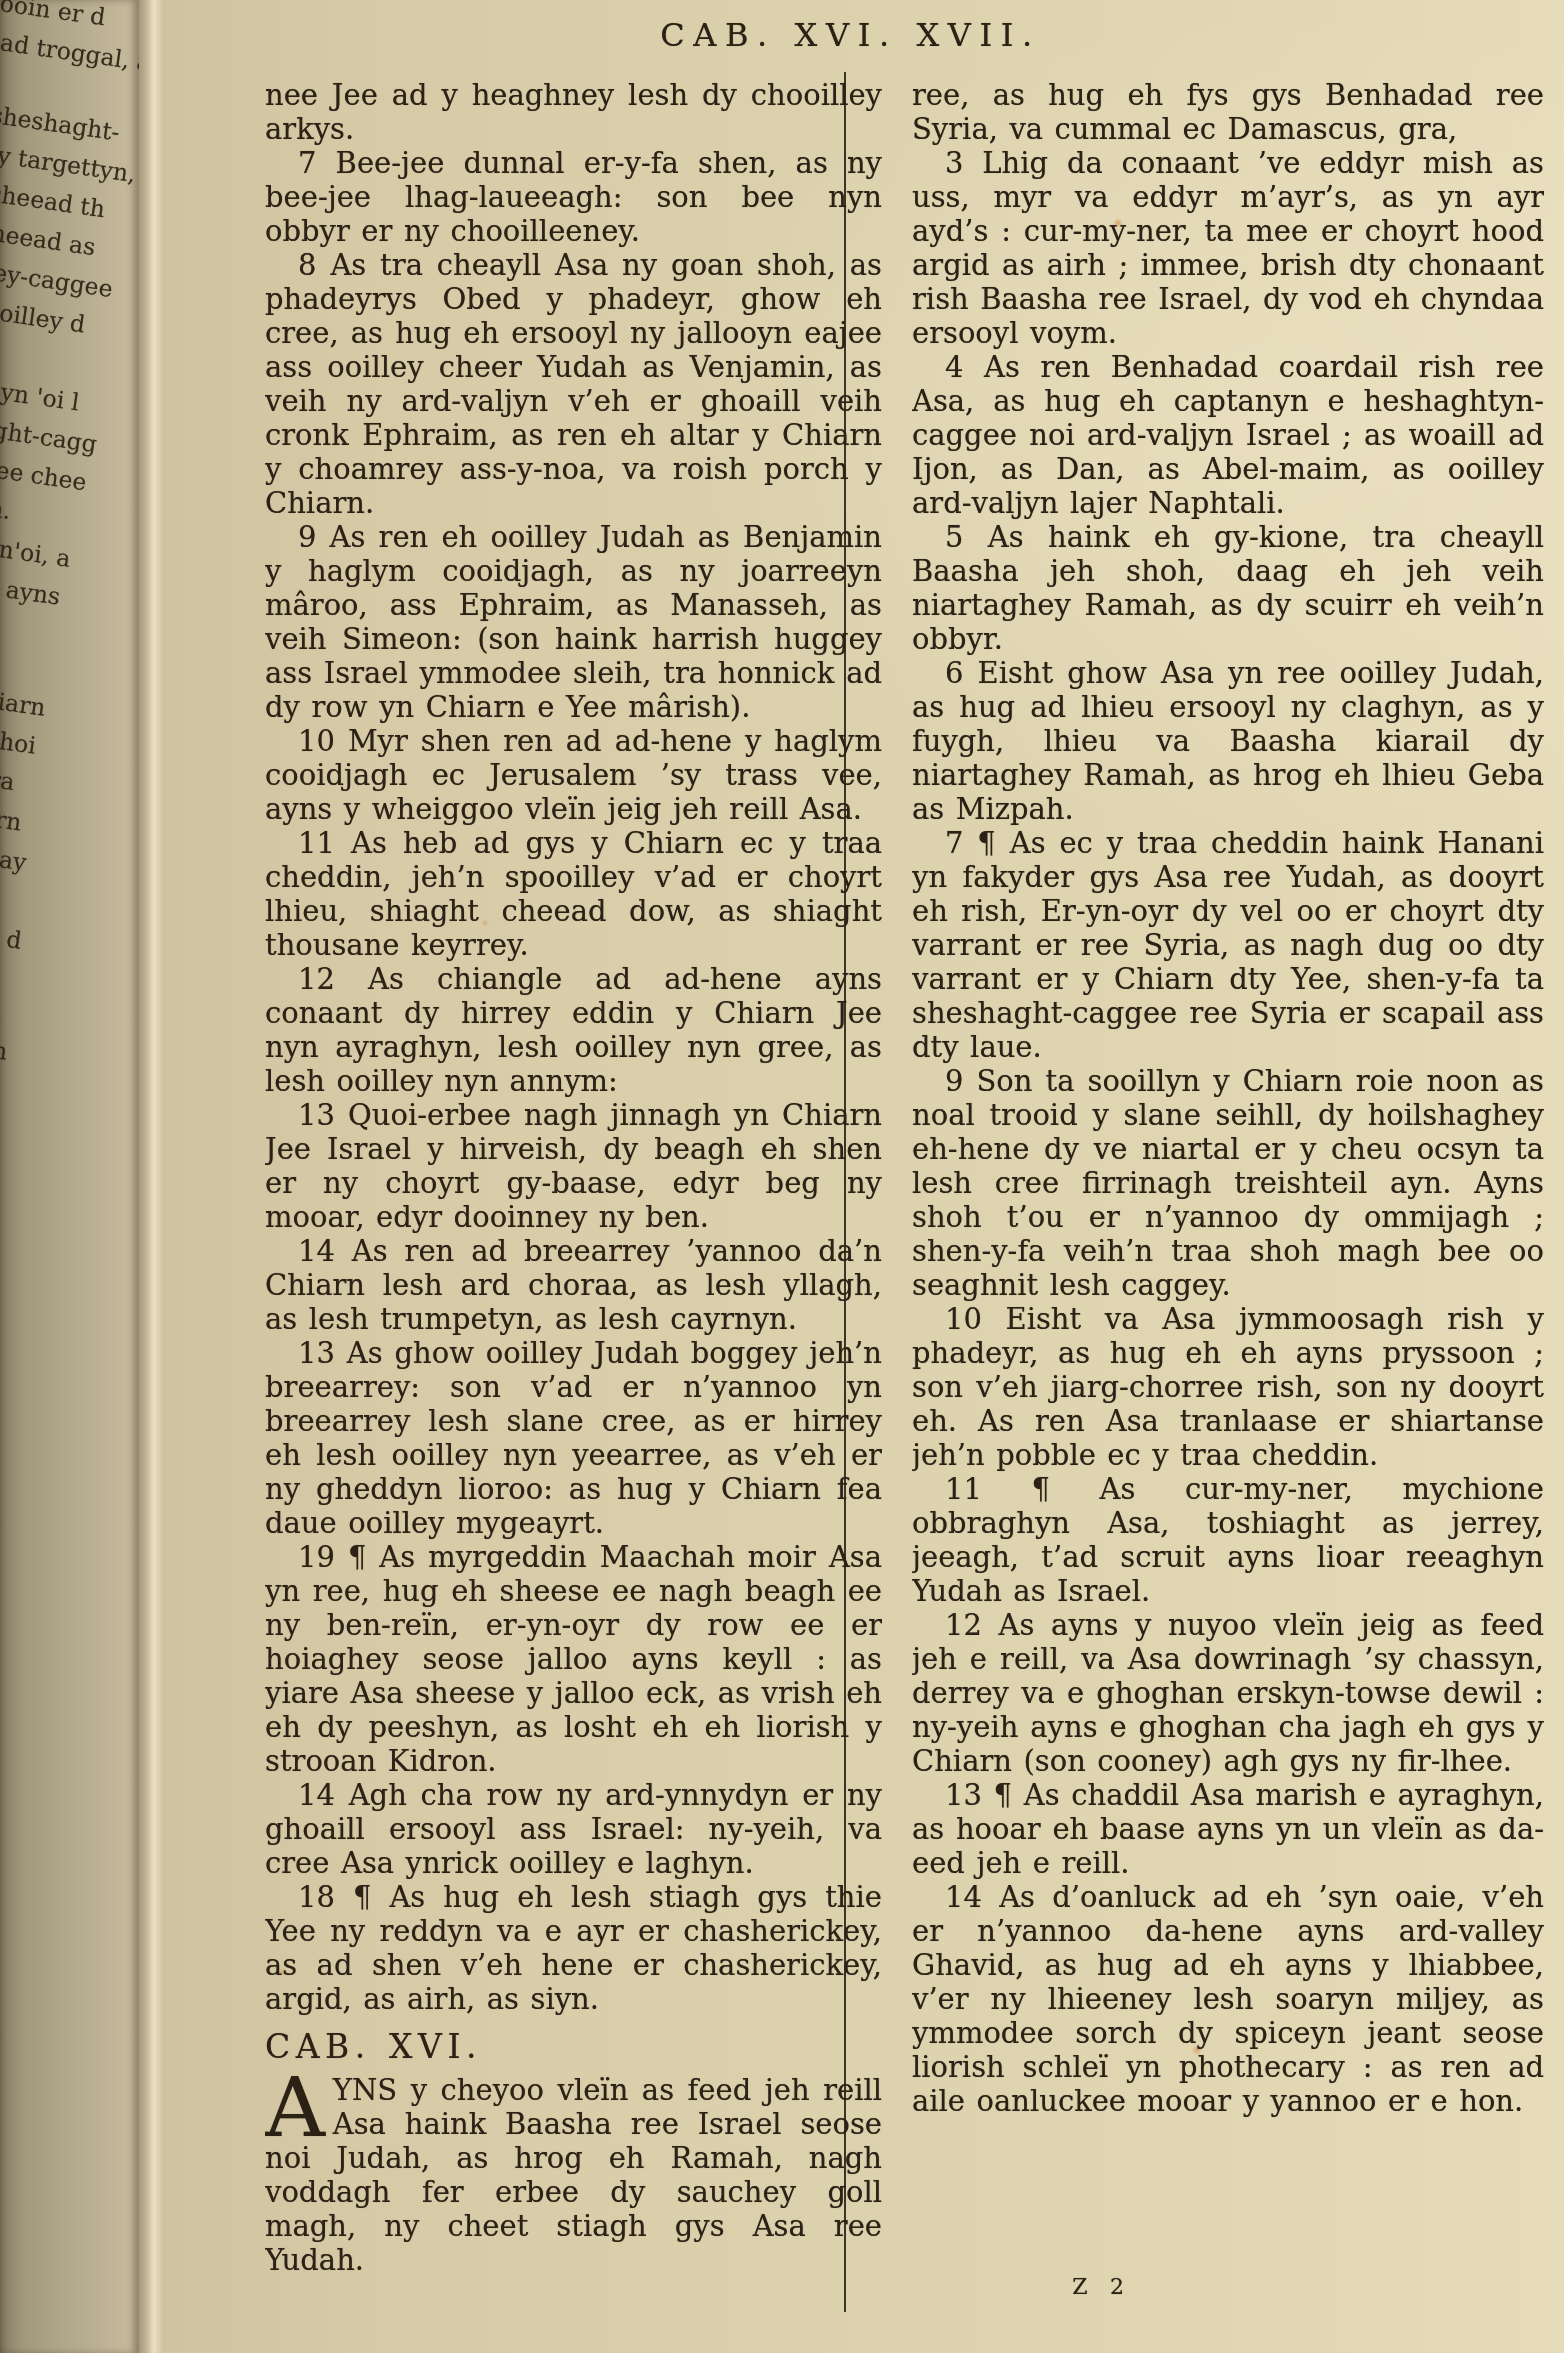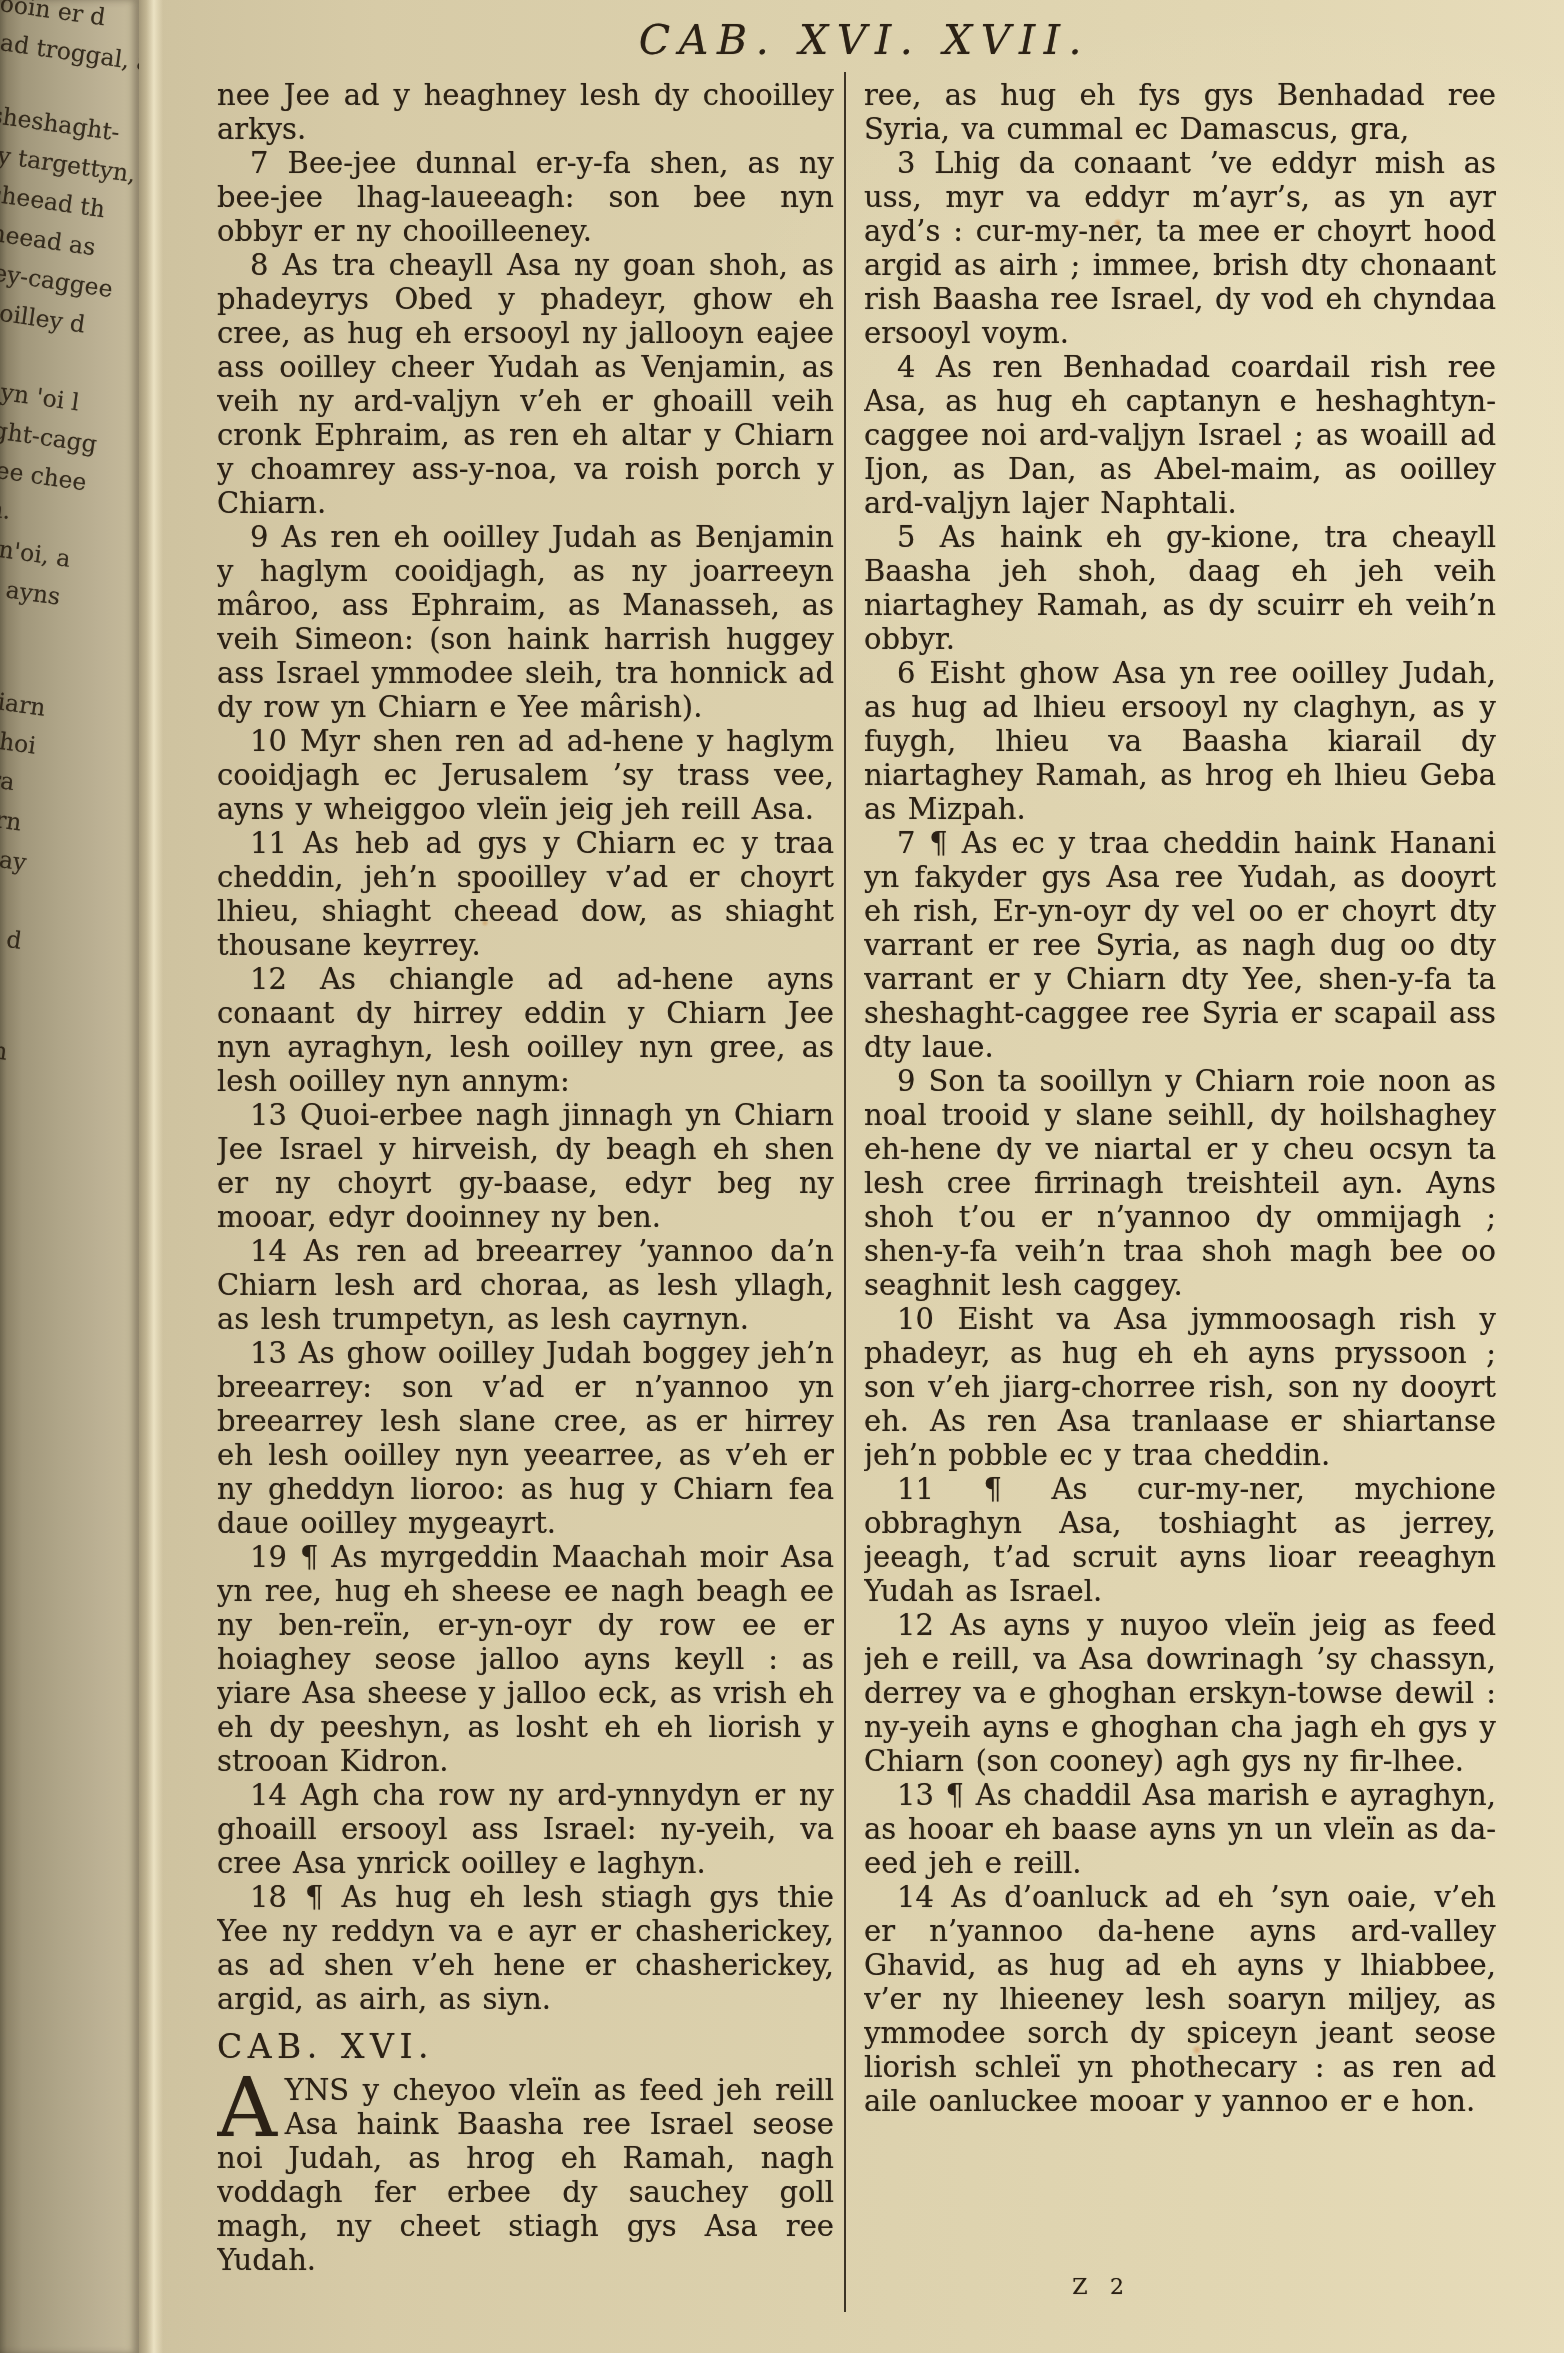--- a/index.html
+++ b/index.html
@@ -31,33 +31,32 @@
     font-size:23.5px;line-height:39px;color:rgba(42,33,20,.86);
     white-space:nowrap;text-shadow:0 0 0.8px rgba(42,33,20,.45);
   }
   .frag{height:39px;}
   .frag-gap{height:34px;}
   .edge-band{
     position:absolute;left:139px;top:0;width:23.5px;height:2354px;
     background:linear-gradient(90deg,rgba(70,58,38,.30) 0,rgba(120,105,75,.14) 30%,rgba(240,231,201,.85) 62%,rgba(230,219,184,0) 100%);
   }
   .running-head{
-    position:absolute;left:223px;width:1283px;top:15.6px;text-align:center;
-    font-size:41px;letter-spacing:8.6px;color:#2b2115;
+    position:absolute;left:209px;width:1283px;top:15.6px;text-align:center;
+    font-size:32px;letter-spacing:8.6px;color:#2b2115;
     text-shadow:0 0 0.8px rgba(43,33,21,.6);
-    font-style:italic;
   }
   .divider{
     position:absolute;left:844px;top:72px;width:2.3px;height:2240px;
     background:rgba(38,30,19,.88);
   }
   .col{
     position:absolute;top:78px;height:2227px;overflow:hidden;
     text-align:justify;font-size:29px;line-height:34px;color:#2b2115;
-    word-spacing:2.3px;text-shadow:0 0 0.8px rgba(43,33,21,.55);
+    word-spacing:2.3px;text-shadow:0 0 0.8px rgba(43,33,21,.55);margin-left:48px;
   }
   .col-left{left:217px;width:617px;}
   .col-right{left:864px;width:632px;}
   .body-p{margin:0;text-indent:33px;}
   .body-p.cont{text-indent:0;}
   .body-p.dropcap{text-indent:0;}
   .chap-heading{
     font-size:33px;letter-spacing:5.5px;
     margin:14px 0 9.4px;text-indent:0;
   }

